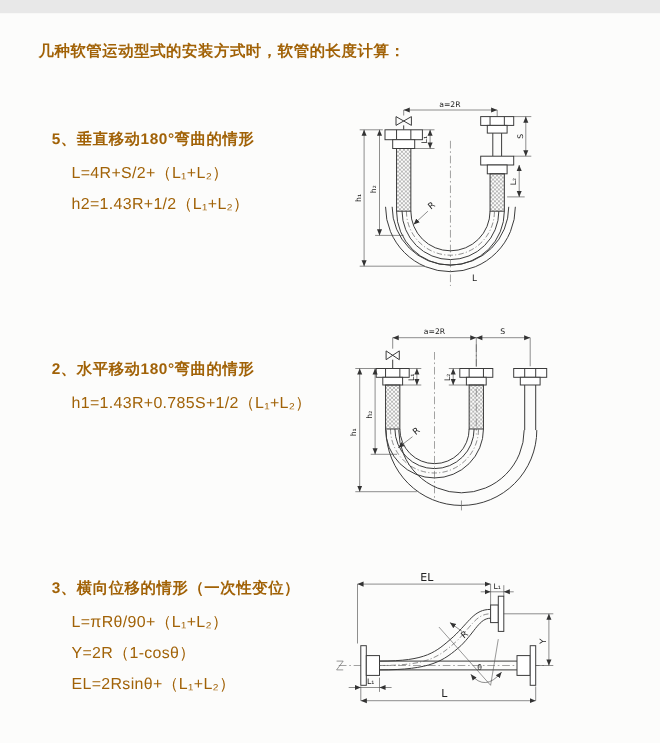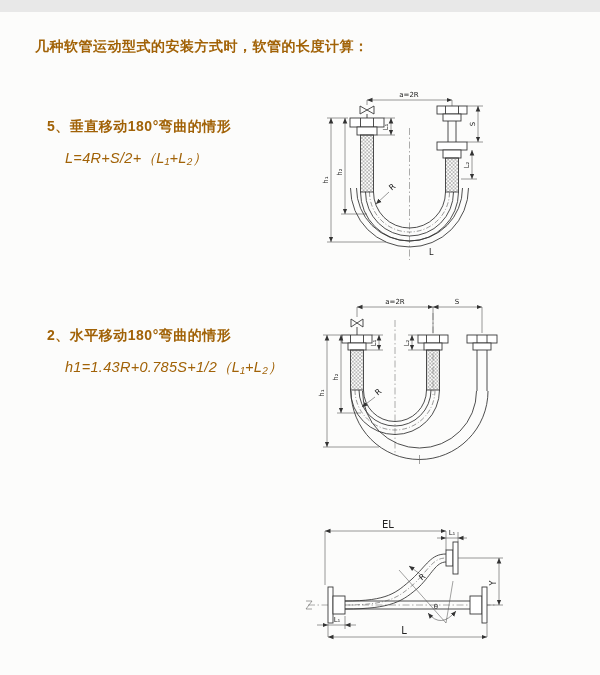--- a/index.html
+++ b/index.html
@@ -7,21 +7,21 @@
     position:relative;width:600px;height:675px;margin:12px auto;
     background:#fcfcfb;overflow:hidden;
     font-family:"Liberation Sans","DejaVu Sans",sans-serif;color:#a16207;
   }
   .title{
     position:absolute;left:35px;top:26px;
     font-size:14px;font-weight:bold;letter-spacing:0.5px;white-space:nowrap;
   }
   .sec{position:absolute;white-space:nowrap;}
   .sec .h{font-size:14px;font-weight:bold;letter-spacing:0.5px;margin-bottom:8px;}
-  .sec .f{font-size:14.5px;margin-left:18px;line-height:28px;letter-spacing:0.3px;font-style:italic;}
+  .sec .f{font-size:14.5px;margin-left:18px;line-height:28px;letter-spacing:0.3px;}
   svg{position:absolute;overflow:visible;}
   svg text{font-family:"DejaVu Sans",sans-serif;fill:#222;}
   .dimtxt{font-size:7px;}
   .midtxt{font-size:8px;}
   .bigtxt{font-size:10px;}
   .draw{stroke:#3a3a3a;stroke-width:0.9;fill:none;}
   .thin{stroke:#555;stroke-width:0.55;fill:none;}
   .dimln{stroke:#444;stroke-width:0.55;fill:none;}
   .cl{stroke:#666;stroke-width:0.55;fill:none;stroke-dasharray:7 2.5 1.5 2.5;}
   .hdash{stroke:#555;stroke-width:0.6;fill:none;stroke-dasharray:5 2 1 2;}
@@ -31,27 +31,34 @@
 </head>
 <body>
 
 <div class="page">
 
   <div class="title">几种软管运动型式的安装方式时，软管的长度计算：</div>
 
   <section class="sec" style="left:47px;top:106px">
     <div class="h">5、垂直移动180°弯曲的情形</div>
     <div class="f">L=4R+S/2+（L₁+L₂）</div>
+    <div class="f">h2=1.43R+1/2（L₁+L₂）</div>
   </section>
 
   <section class="sec" style="left:47px;top:315px">
     <div class="h">2、水平移动180°弯曲的情形</div>
     <div class="f">h1=1.43R+0.785S+1/2（L₁+L₂）</div>
   </section>
 
+  <section class="sec" style="left:47px;top:514px">
+    <div class="h">3、横向位移的情形（一次性变位）</div>
+    <div class="f">L=πRθ/90+（L₁+L₂）</div>
+    <div class="f">Y=2R（1-cosθ）</div>
+    <div class="f">EL=2Rsinθ+（L₁+L₂）</div>
+  </section>
 
   <svg style="left:315px;top:72px" width="285" height="185" viewBox="0 0 285 185">
     <defs>
       <marker id="mE" markerUnits="userSpaceOnUse" markerWidth="8" markerHeight="6" refX="5.5" refY="3" orient="auto">
         <path d="M0 0.7 L5.5 3 L0 5.3 Z" fill="#333"></path>
       </marker>
       <marker id="mS" markerUnits="userSpaceOnUse" markerWidth="8" markerHeight="6" refX="0.5" refY="3" orient="auto">
         <path d="M6 0.7 L0.5 3 L6 5.3 Z" fill="#333"></path>
       </marker>
       <pattern id="xh" patternUnits="userSpaceOnUse" width="3.6" height="3.6">

